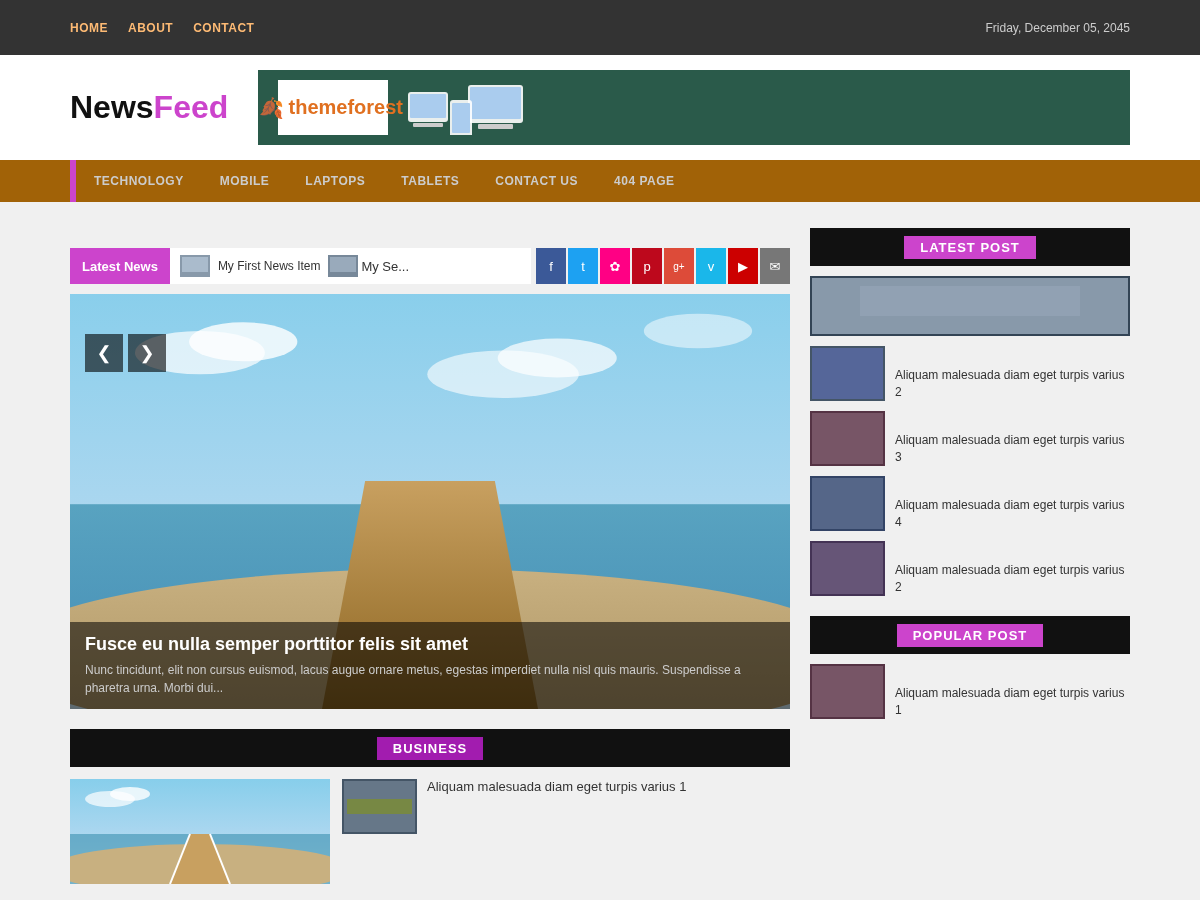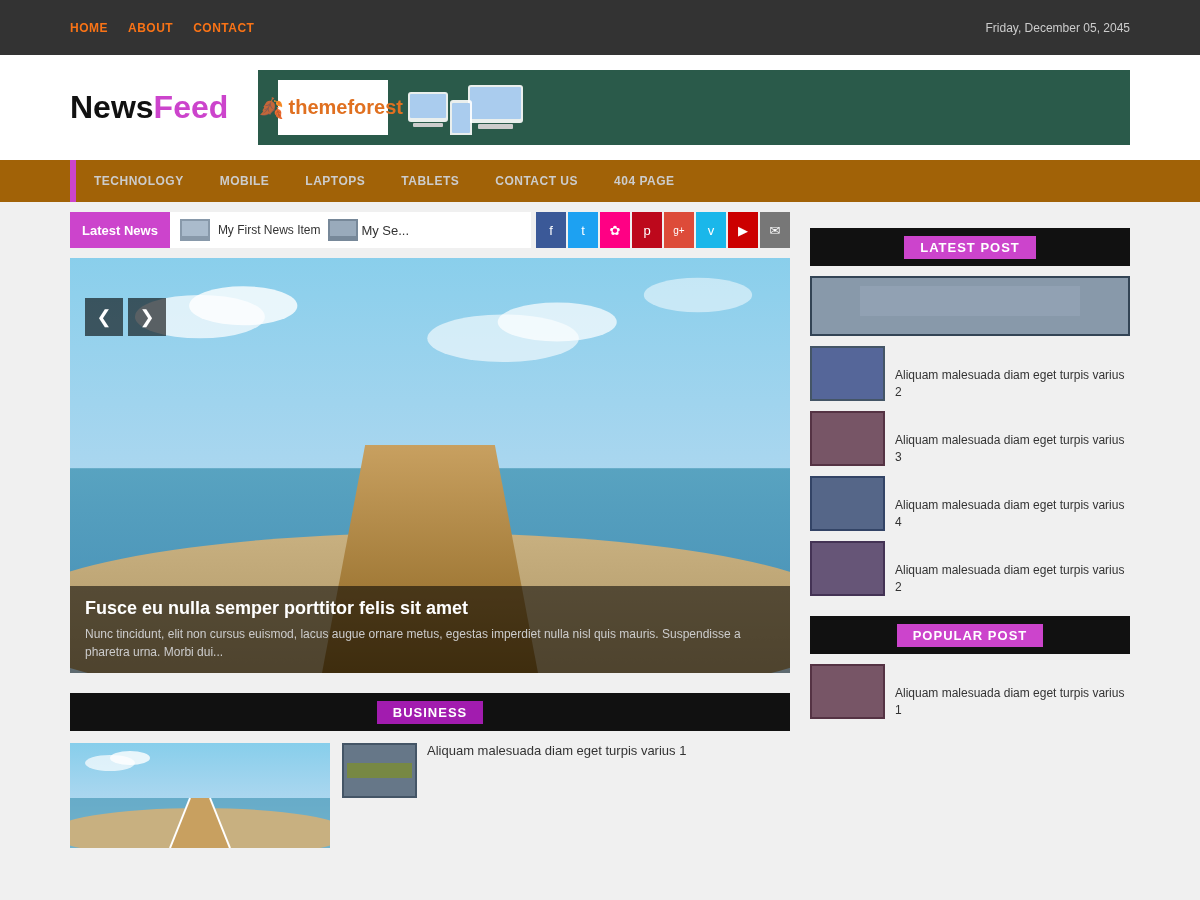--- a/index.html
+++ b/index.html
@@ -9,21 +9,21 @@
     #topbar {
       background: #333;
       padding: 0 70px;
       display: flex;
       align-items: center;
       justify-content: space-between;
       height: 55px;
     }
     #topbar-nav { display: flex; gap: 20px; }
     #topbar-nav a {
-      color: #f97316;
+      color: #fdba74;
       text-decoration: none;
       font-size: 12px;
       font-weight: bold;
       letter-spacing: 0.5px;
     }
     #topbar-date { color: #ccc; font-size: 12px; }
 
     
     #header {
       background: #fff;
@@ -98,21 +98,21 @@
       display: flex;
       align-items: center;
     }
 
     
     #main {
       padding: 10px 70px;
       display: flex;
       gap: 20px;
     }
-    #content { flex: 1; min-width: 0; }
+    #content { flex: 1; min-width: 0; margin-top: 36px; }
     #sidebar { width: 320px; flex-shrink: 0; margin-top: 16px; }
 
     
     #latest-bar {
       display: flex;
       align-items: center;
       height: 36px;
       margin-bottom: 10px;
     }
     #latest-label {

